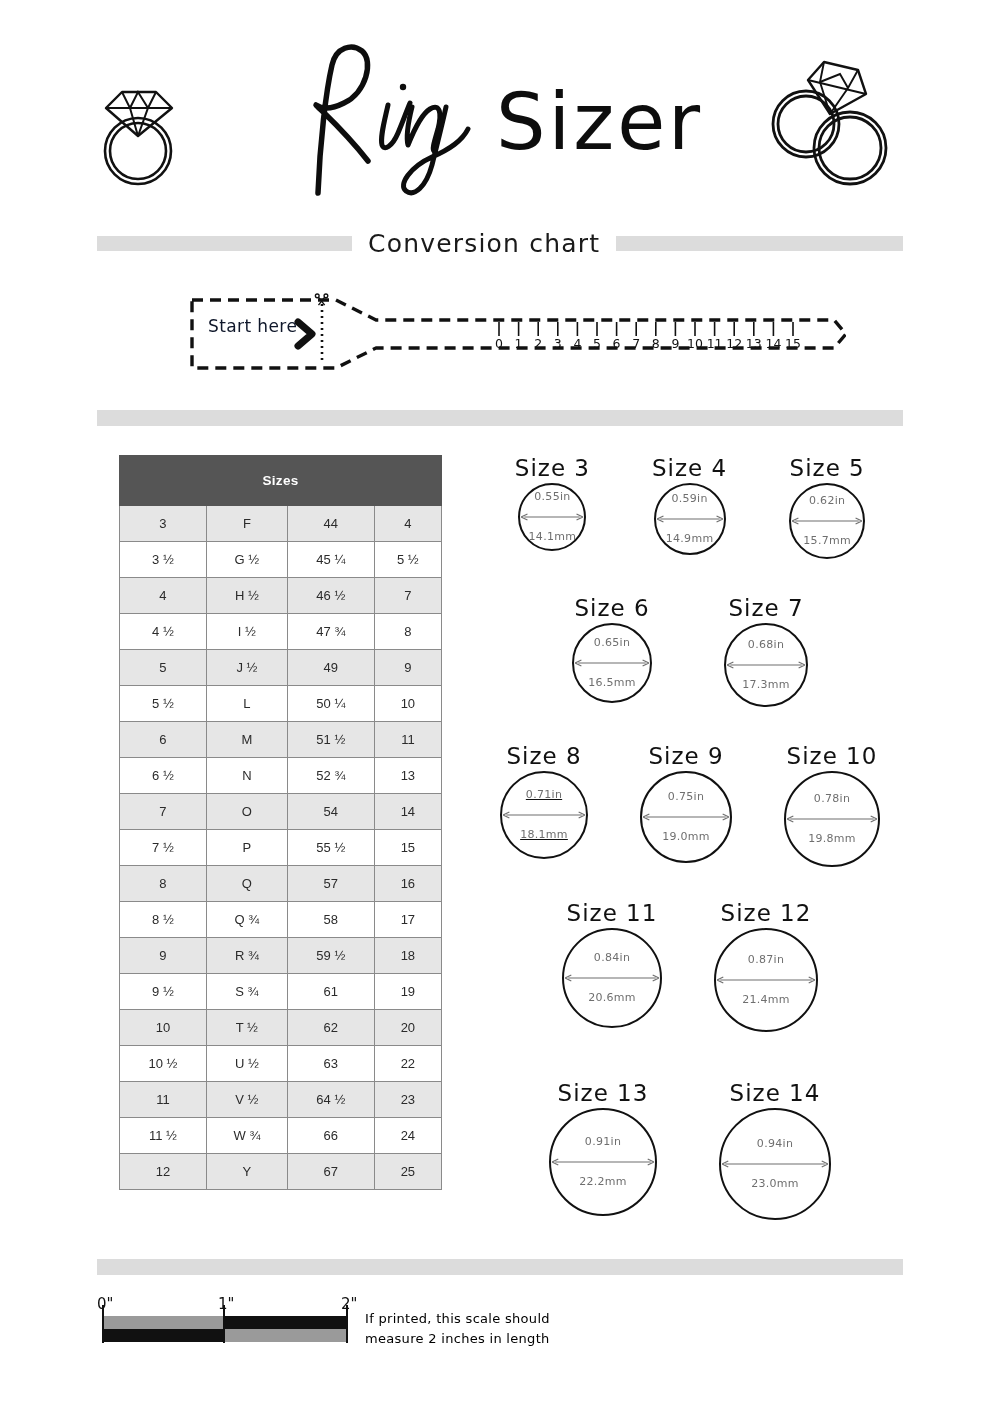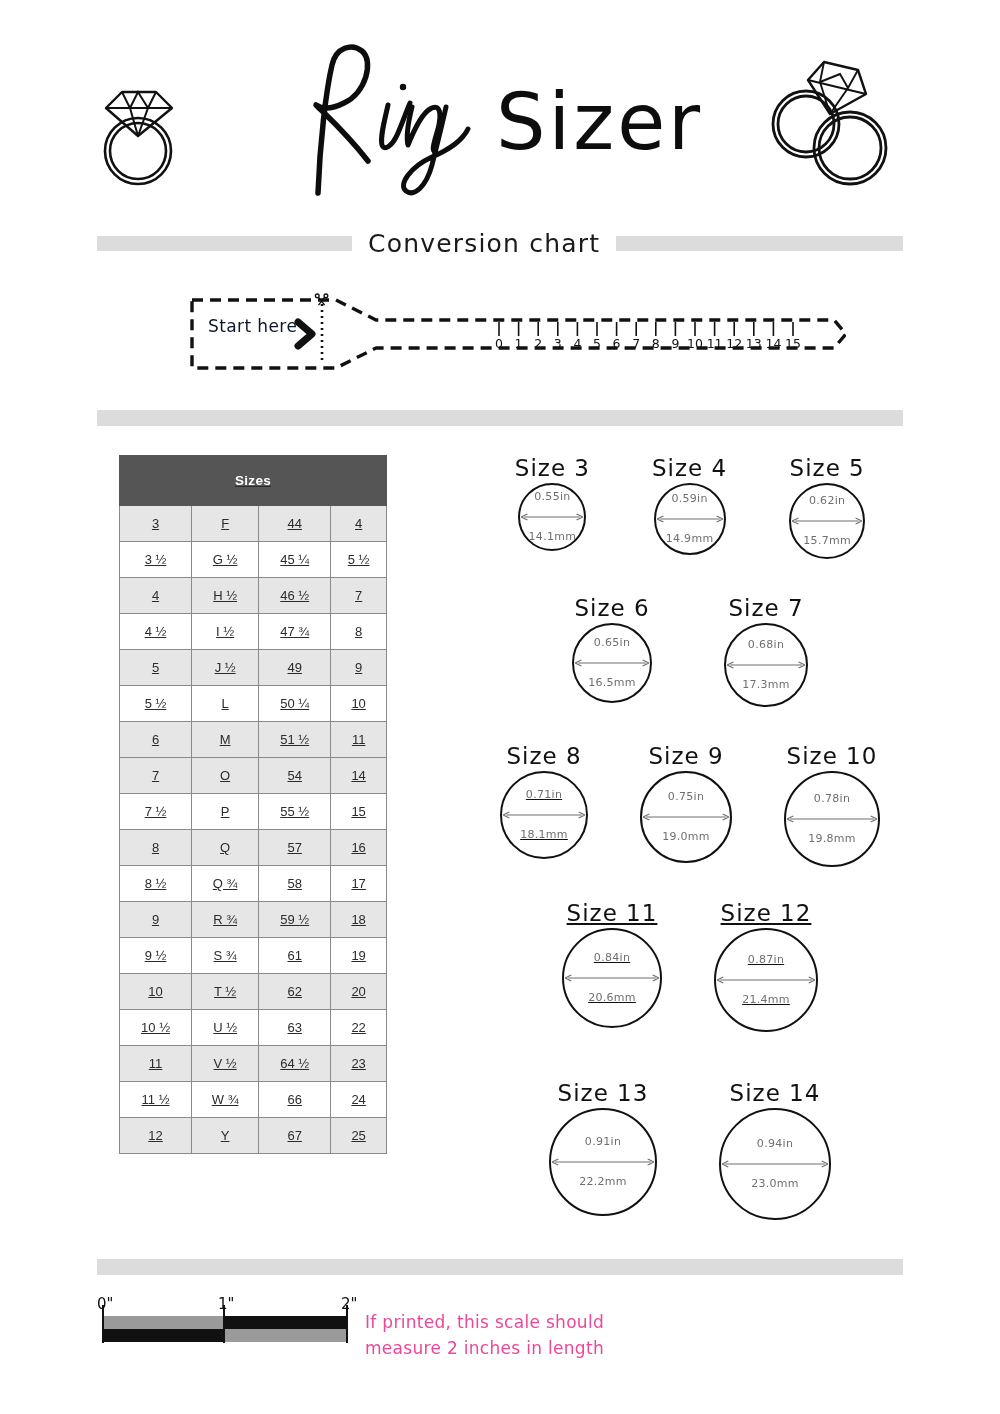--- a/index.html
+++ b/index.html
@@ -97,24 +97,23 @@
   .divider-bottom { top: 1259px; }
 
   
   .table-wrap {
     position: absolute;
     left: 119px; top: 455px;
     width: 320px;
   }
   table.size-table {
     border-collapse: collapse;
-    width: 268px;
+    width: 323px;
     font-size: 13px;
     color: #2b2b2b;
-    text-decoration: underline;
   }
   table.size-table th,
   table.size-table td {
     border: 1px solid #8a8a8a;
     text-align: center;
     font-family: "Liberation Sans", sans-serif;
   }
   .tbl-title {
     background: #555555;
     color: #ffffff;
@@ -233,23 +232,23 @@
     position: absolute;
     width: 1.5px;
     background: #111111;
     top: 10px;
     height: 38px;
   }
   .scale-note {
     position: absolute;
     left: 268px; top: 14px;
     font-family: "DejaVu Sans", sans-serif;
-    font-size: 17px;
+    font-size: 13px;
     line-height: 1.55;
-    color: #ec4899;
+    color: #000000;
     letter-spacing: 0.3px;
   }
 </style>
 </head>
 <body>
 
 <div class="header">
 
   <div class="ring-icon-left">
     <svg viewBox="0 0 96 112" width="96" height="112" fill="none" stroke="#111" stroke-width="2.6">
@@ -398,20 +397,26 @@
           <td>L</td>
           <td>50 ¼</td>
           <td>10</td>
         </tr>
         <tr class="row-shade">
           <td>6</td>
           <td>M</td>
           <td>51 ½</td>
           <td>11</td>
         </tr>
+        <tr class="row-plain">
+          <td>6 ½</td>
+          <td>N</td>
+          <td>52 ¾</td>
+          <td>13</td>
+        </tr>
         <tr class="row-shade">
           <td>7</td>
           <td>O</td>
           <td>54</td>
           <td>14</td>
         </tr>
         <tr class="row-plain">
           <td>7 ½</td>
           <td>P</td>
           <td>55 ½</td>
@@ -587,21 +592,21 @@
             <div class="meas-mm">19.8mm</div>
             <svg class="arrow-svg" viewBox="0 0 88 12" preserveAspectRatio="none">
               <line x1="4" y1="6" x2="84" y2="6" stroke="#6f6f6f" stroke-width="1.1"></line>
               <path d="M1 6 L7 3 M1 6 L7 9" stroke="#6f6f6f" stroke-width="1.1" fill="none"></path>
               <path d="M87 6 L81 3 M87 6 L81 9" stroke="#6f6f6f" stroke-width="1.1" fill="none"></path>
             </svg>
           </div>
         </div>
       </div>
     </div>
-    <div class="circle-row" style="top: 445px; gap: 52px; text-decoration: underline;">
+    <div class="circle-row" style="top: 445px; gap: 52px;">
       <div class="circle-item">
         <div class="circle-label">Size 11</div>
         <div class="circle-holder">
           <div class="ring-circle" style="width: 100px; height: 100px;">
             <div class="meas-in">0.84in</div>
             <div class="meas-mm">20.6mm</div>
             <svg class="arrow-svg" viewBox="0 0 92 12" preserveAspectRatio="none">
               <line x1="4" y1="6" x2="88" y2="6" stroke="#6f6f6f" stroke-width="1.1"></line>
               <path d="M1 6 L7 3 M1 6 L7 9" stroke="#6f6f6f" stroke-width="1.1" fill="none"></path>
               <path d="M91 6 L85 3 M91 6 L85 9" stroke="#6f6f6f" stroke-width="1.1" fill="none"></path>

